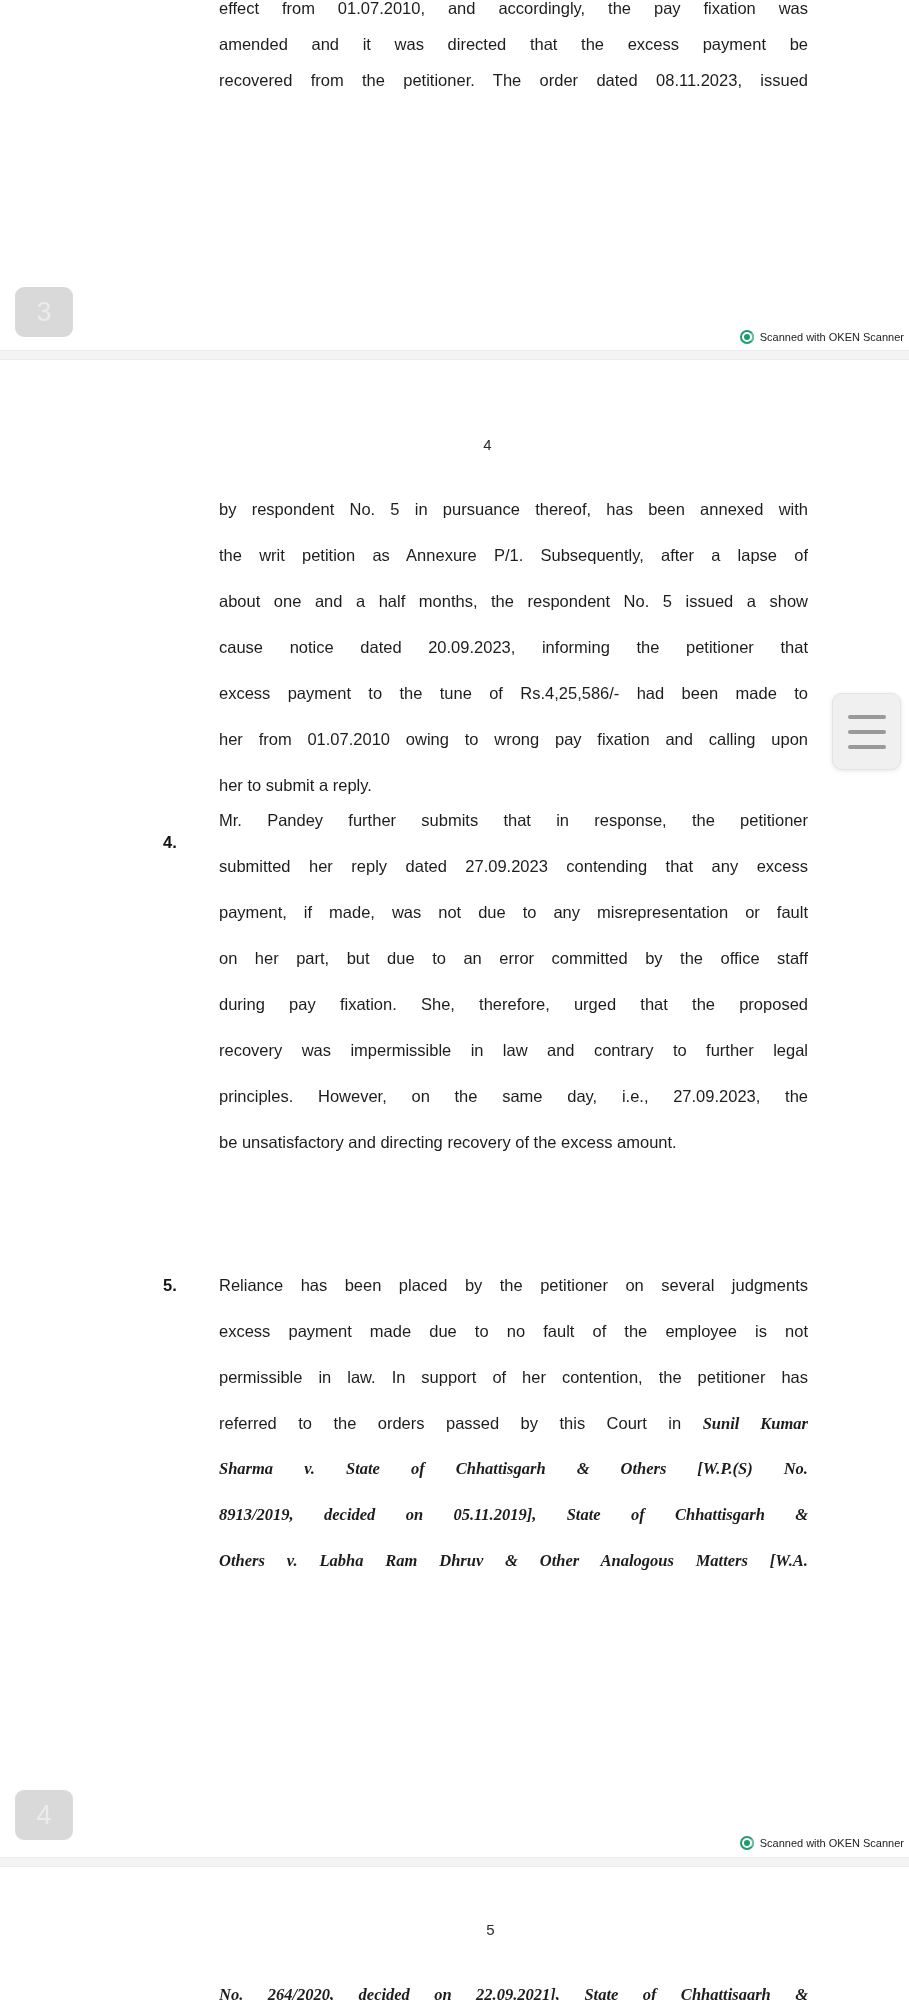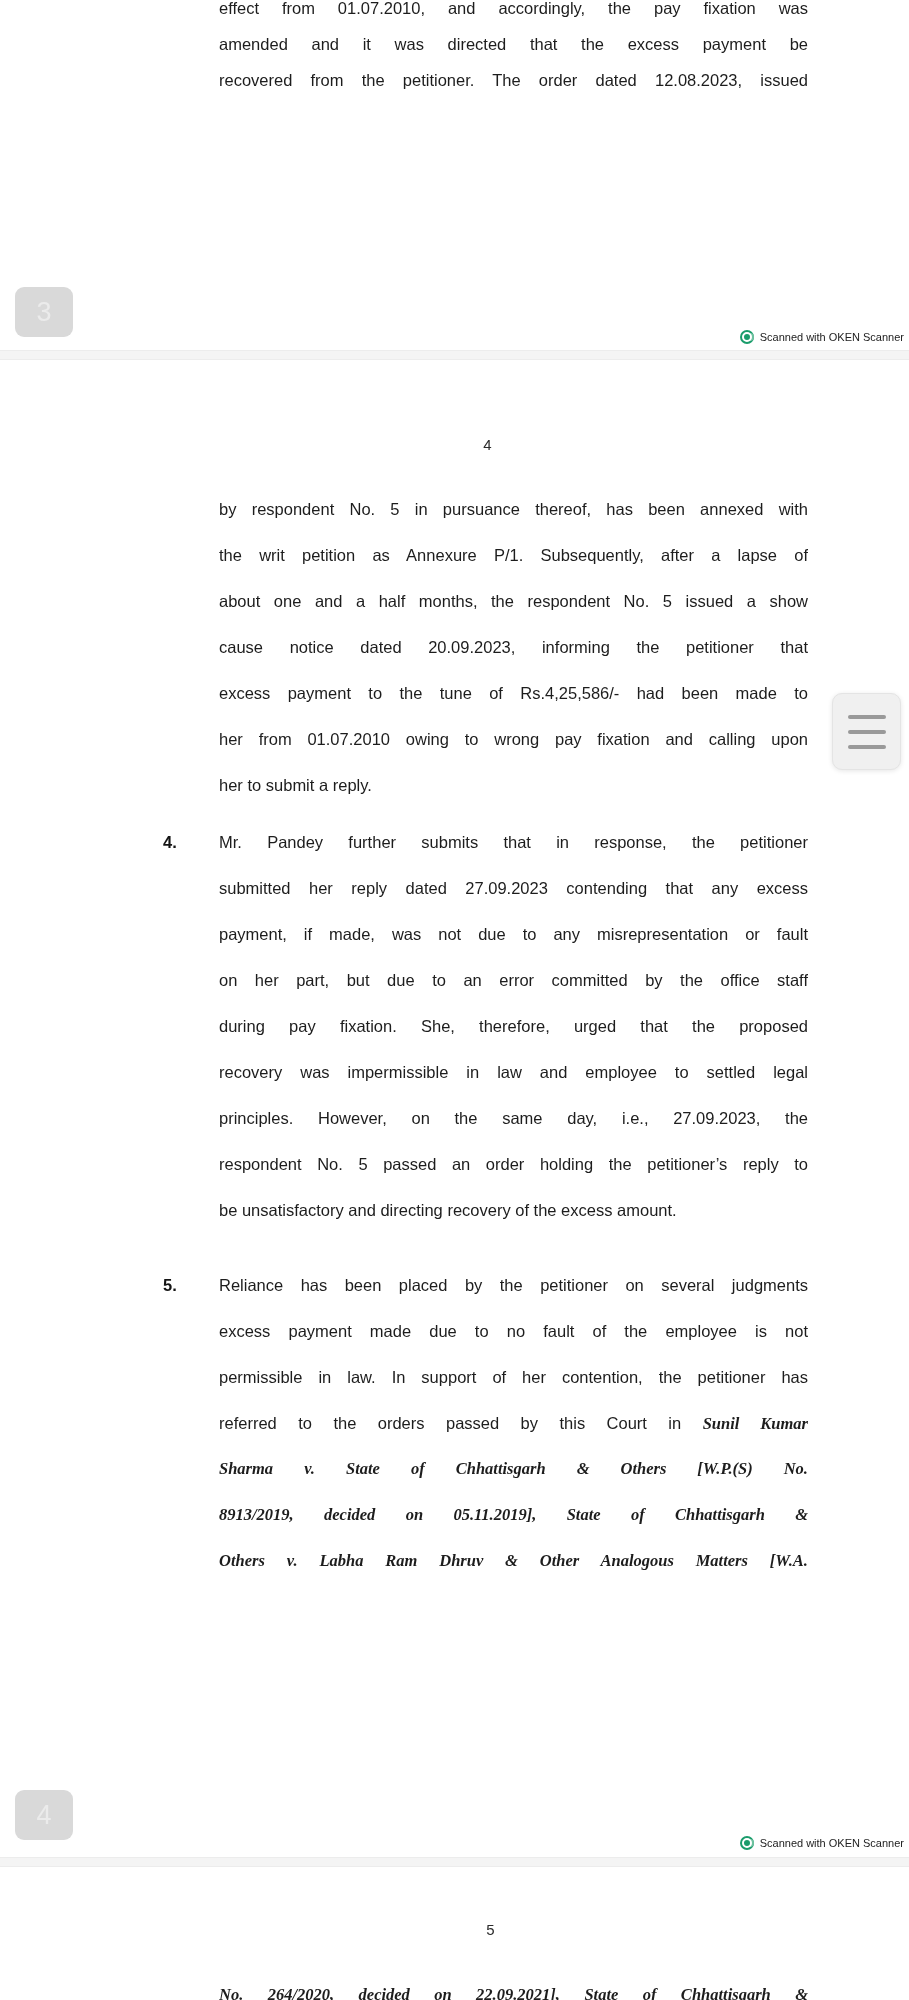--- a/index.html
+++ b/index.html
@@ -70,21 +70,21 @@
   .menu-btn .bar{width:38px;height:4px;background:#999999;border-radius:2px;}
   
   .partialwrap{position:absolute;left:219px;top:1972px;width:589px;height:28px;overflow:hidden;}
 </style>
 </head>
 <body>
 
 <div class="textblock p3frag" style="top:-10px;">
   <span class="jline">effect from 01.07.2010, and accordingly, the pay fixation was</span>
   <span class="jline">amended and it was directed that the excess payment be</span>
-  <span class="jline">recovered from the petitioner. The order dated 12.08.2023, issued</span>
+  <span class="jline">recovered from the petitioner. The order dated 08.11.2023, issued</span>
 </div>
 
 <div class="thumb-badge" style="top:287px;">
   <span>3</span>
 </div>
 
 <div class="scanbadge" style="top:330px;">
   <span class="oken-dot"></span>
   <span>Scanned with OKEN Scanner</span>
 </div>
@@ -104,29 +104,28 @@
 </div>
 
 <div class="menu-btn">
   <span class="bar"></span>
   <span class="bar"></span>
   <span class="bar"></span>
 </div>
 
 <div>
   <span class="para-number" style="top:819px;">4.</span>
-  <div class="textblock" style="top:819px;">
+  <div class="textblock" style="top:797px;">
     <span class="jline">Mr. Pandey further submits that in response, the petitioner</span>
     <span class="jline">submitted her reply dated 27.09.2023 contending that any excess</span>
     <span class="jline">payment, if made, was not due to any misrepresentation or fault</span>
     <span class="jline">on her part, but due to an error committed by the office staff</span>
     <span class="jline">during pay fixation. She, therefore, urged that the proposed</span>
-    <span class="jline">recovery was impermissible in law and employee to settled legal</span>
+    <span class="jline">recovery was impermissible in law and contrary to further legal</span>
     <span class="jline">principles. However, on the same day, i.e., 27.09.2023, the</span>
-    <span class="jline">respondent No. 5 passed an order holding the petitioner’s reply to</span>
     <span class="jline lastline">be unsatisfactory and directing recovery of the excess amount.</span>
   </div>
 </div>
 
 <div>
   <span class="para-number" style="top:1262px;">5.</span>
   <div class="textblock" style="top:1262px;">
     <span class="jline">Reliance has been placed by the petitioner on several judgments</span>
     <span class="jline">excess payment made due to no fault of the employee is not</span>
     <span class="jline">permissible in law. In support of her contention, the petitioner has</span>

